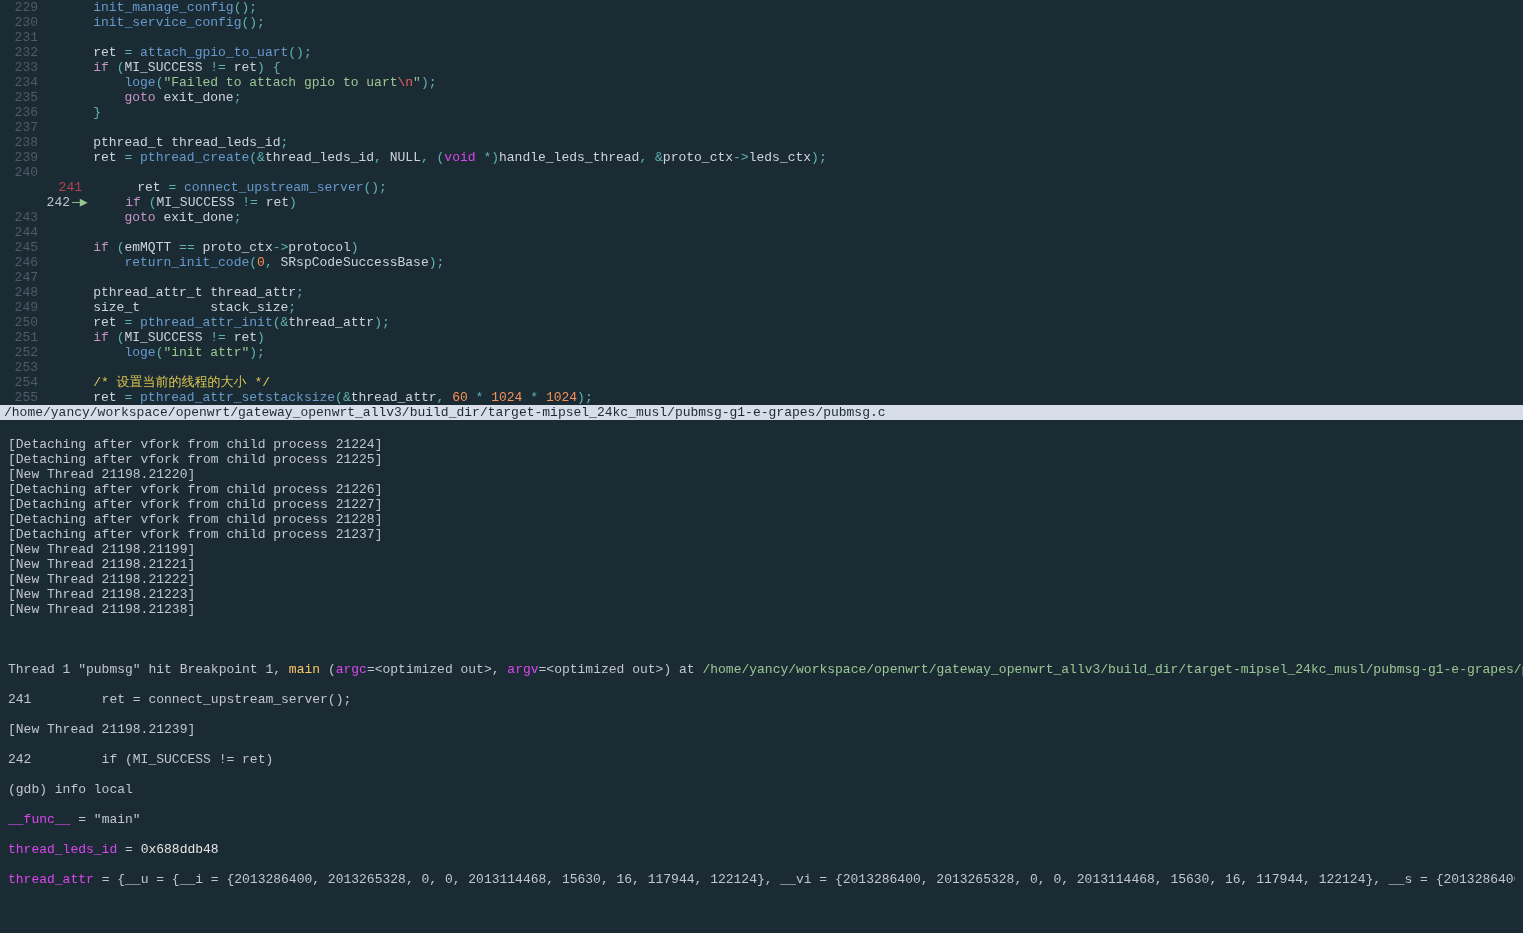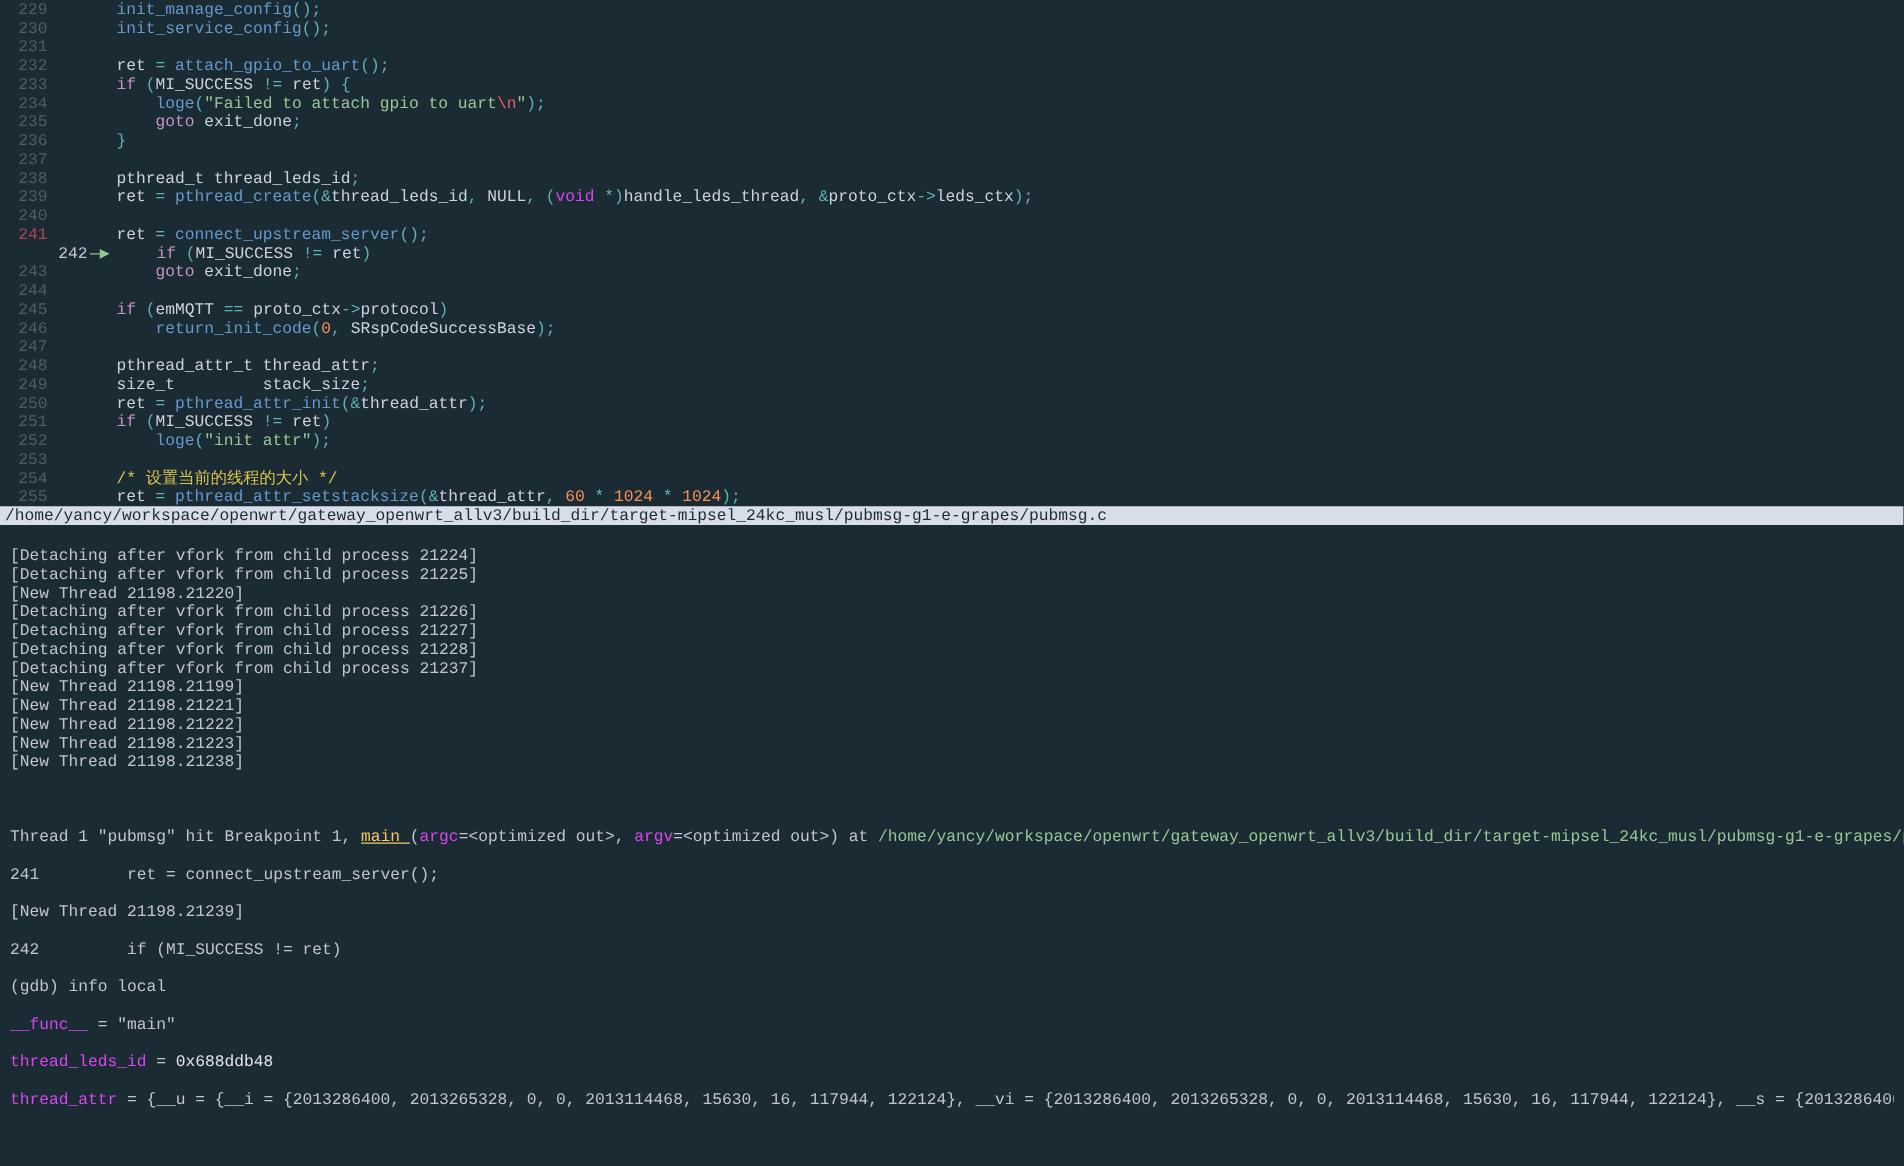--- a/index.html
+++ b/index.html
@@ -25,21 +25,21 @@
   }
   .gutter {
     display: inline-block;
     width: 38px;
     text-align: right;
     color: #4f5b66;
     padding-right: 2px;
     user-select: none;
   }
   .gutter.cur { color: #c0c5ce; padding-left: 32px; }
-  .gutter.bp  { color: #b04451; } 
+  .gutter.bp  { color: #b04451; padding-left: 44px; } 
   .marks {
     display: inline-block;
     width: 22px;
     text-align: left;
     color: #d8dee9;
   }
   .arrow { color: #99c794; }
   .code { }
   
   .kw    { color: #c594c5; }  
@@ -62,21 +62,21 @@
     overflow: hidden;
   }
 
   .terminal {
     padding: 2px 8px 0 8px;
     white-space: pre;
     color: #c0c5ce;
   }
   .t-green  { color: #99c794; }
   .t-cyan   { color: #d946ef; }
-  .t-yellow { color: #fac863; text-decoration: underline; }
+  .t-yellow { color: #fac863; }
   .t-blue   { color: #e5e5e5; }
 </style>
 </head>
 <body>
 
 <div class="viewport">
 
   <div class="editor" id="editor"><div><span class="gutter ">229</span><span class="marks">  </span><span class="code">    <span class="fn">init_manage_config</span><span class="op">();</span></span></div><div><span class="gutter ">230</span><span class="marks">  </span><span class="code">    <span class="fn">init_service_config</span><span class="op">();</span></span></div><div><span class="gutter ">231</span><span class="marks">  </span><span class="code"></span></div><div><span class="gutter ">232</span><span class="marks">  </span><span class="code">    <span class="id">ret</span> <span class="op">=</span> <span class="fn">attach_gpio_to_uart</span><span class="op">();</span></span></div><div><span class="gutter ">233</span><span class="marks">  </span><span class="code">    <span class="kw">if</span> <span class="op">(</span><span class="id">MI_SUCCESS</span> <span class="op">!=</span> <span class="id">ret</span><span class="op">) {</span></span></div><div><span class="gutter ">234</span><span class="marks">  </span><span class="code">        <span class="fn">loge</span><span class="op">(</span><span class="str">"Failed to attach gpio to uart</span><span class="redid">\n</span><span class="str">"</span><span class="op">);</span></span></div><div><span class="gutter ">235</span><span class="marks">  </span><span class="code">        <span class="kw">goto</span> <span class="id">exit_done</span><span class="op">;</span></span></div><div><span class="gutter ">236</span><span class="marks">  </span><span class="code">    <span class="op">}</span></span></div><div><span class="gutter ">237</span><span class="marks">  </span><span class="code"></span></div><div><span class="gutter ">238</span><span class="marks">  </span><span class="code">    <span class="id">pthread_t thread_leds_id</span><span class="op">;</span></span></div><div><span class="gutter ">239</span><span class="marks">  </span><span class="code">    <span class="id">ret</span> <span class="op">=</span> <span class="fn">pthread_create</span><span class="op">(&amp;</span><span class="id">thread_leds_id</span><span class="op">,</span> <span class="id">NULL</span><span class="op">, (</span><span class="type">void</span> <span class="op">*)</span><span class="id">handle_leds_thread</span><span class="op">, &amp;</span><span class="id">proto_ctx</span><span class="op">-&gt;</span><span class="id">leds_ctx</span><span class="op">);</span></span></div><div><span class="gutter ">240</span><span class="marks">  </span><span class="code"></span></div><div><span class="gutter bp">241</span><span class="marks">  </span><span class="code">    <span class="id">ret</span> <span class="op">=</span> <span class="fn">connect_upstream_server</span><span class="op">();</span></span></div><div><span class="gutter cur">242</span><span class="marks"><span class="arrow">—▶</span></span><span class="code">    <span class="kw">if</span> <span class="op">(</span><span class="id">MI_SUCCESS</span> <span class="op">!=</span> <span class="id">ret</span><span class="op">)</span></span></div><div><span class="gutter ">243</span><span class="marks">  </span><span class="code">        <span class="kw">goto</span> <span class="id">exit_done</span><span class="op">;</span></span></div><div><span class="gutter ">244</span><span class="marks">  </span><span class="code"></span></div><div><span class="gutter ">245</span><span class="marks">  </span><span class="code">    <span class="kw">if</span> <span class="op">(</span><span class="id">emMQTT</span> <span class="op">==</span> <span class="id">proto_ctx</span><span class="op">-&gt;</span><span class="id">protocol</span><span class="op">)</span></span></div><div><span class="gutter ">246</span><span class="marks">  </span><span class="code">        <span class="fn">return_init_code</span><span class="op">(</span><span class="num">0</span><span class="op">,</span> <span class="id">SRspCodeSuccessBase</span><span class="op">);</span></span></div><div><span class="gutter ">247</span><span class="marks">  </span><span class="code"></span></div><div><span class="gutter ">248</span><span class="marks">  </span><span class="code">    <span class="id">pthread_attr_t thread_attr</span><span class="op">;</span></span></div><div><span class="gutter ">249</span><span class="marks">  </span><span class="code">    <span class="id">size_t         stack_size</span><span class="op">;</span></span></div><div><span class="gutter ">250</span><span class="marks">  </span><span class="code">    <span class="id">ret</span> <span class="op">=</span> <span class="fn">pthread_attr_init</span><span class="op">(&amp;</span><span class="id">thread_attr</span><span class="op">);</span></span></div><div><span class="gutter ">251</span><span class="marks">  </span><span class="code">    <span class="kw">if</span> <span class="op">(</span><span class="id">MI_SUCCESS</span> <span class="op">!=</span> <span class="id">ret</span><span class="op">)</span></span></div><div><span class="gutter ">252</span><span class="marks">  </span><span class="code">        <span class="fn">loge</span><span class="op">(</span><span class="str">"init attr"</span><span class="op">);</span></span></div><div><span class="gutter ">253</span><span class="marks">  </span><span class="code"></span></div><div><span class="gutter ">254</span><span class="marks">  </span><span class="code">    <span class="cmt">/* 设置当前的线程的大小 */</span></span></div><div><span class="gutter ">255</span><span class="marks">  </span><span class="code">    <span class="id">ret</span> <span class="op">=</span> <span class="fn">pthread_attr_setstacksize</span><span class="op">(&amp;</span><span class="id">thread_attr</span><span class="op">,</span> <span class="num">60</span> <span class="op">*</span> <span class="num">1024</span> <span class="op">*</span> <span class="num">1024</span><span class="op">);</span></span></div></div>
 
   <div class="statusbar">/home/yancy/workspace/openwrt/gateway_openwrt_allv3/build_dir/target-mipsel_24kc_musl/pubmsg-g1-e-grapes/pubmsg.c</div>

